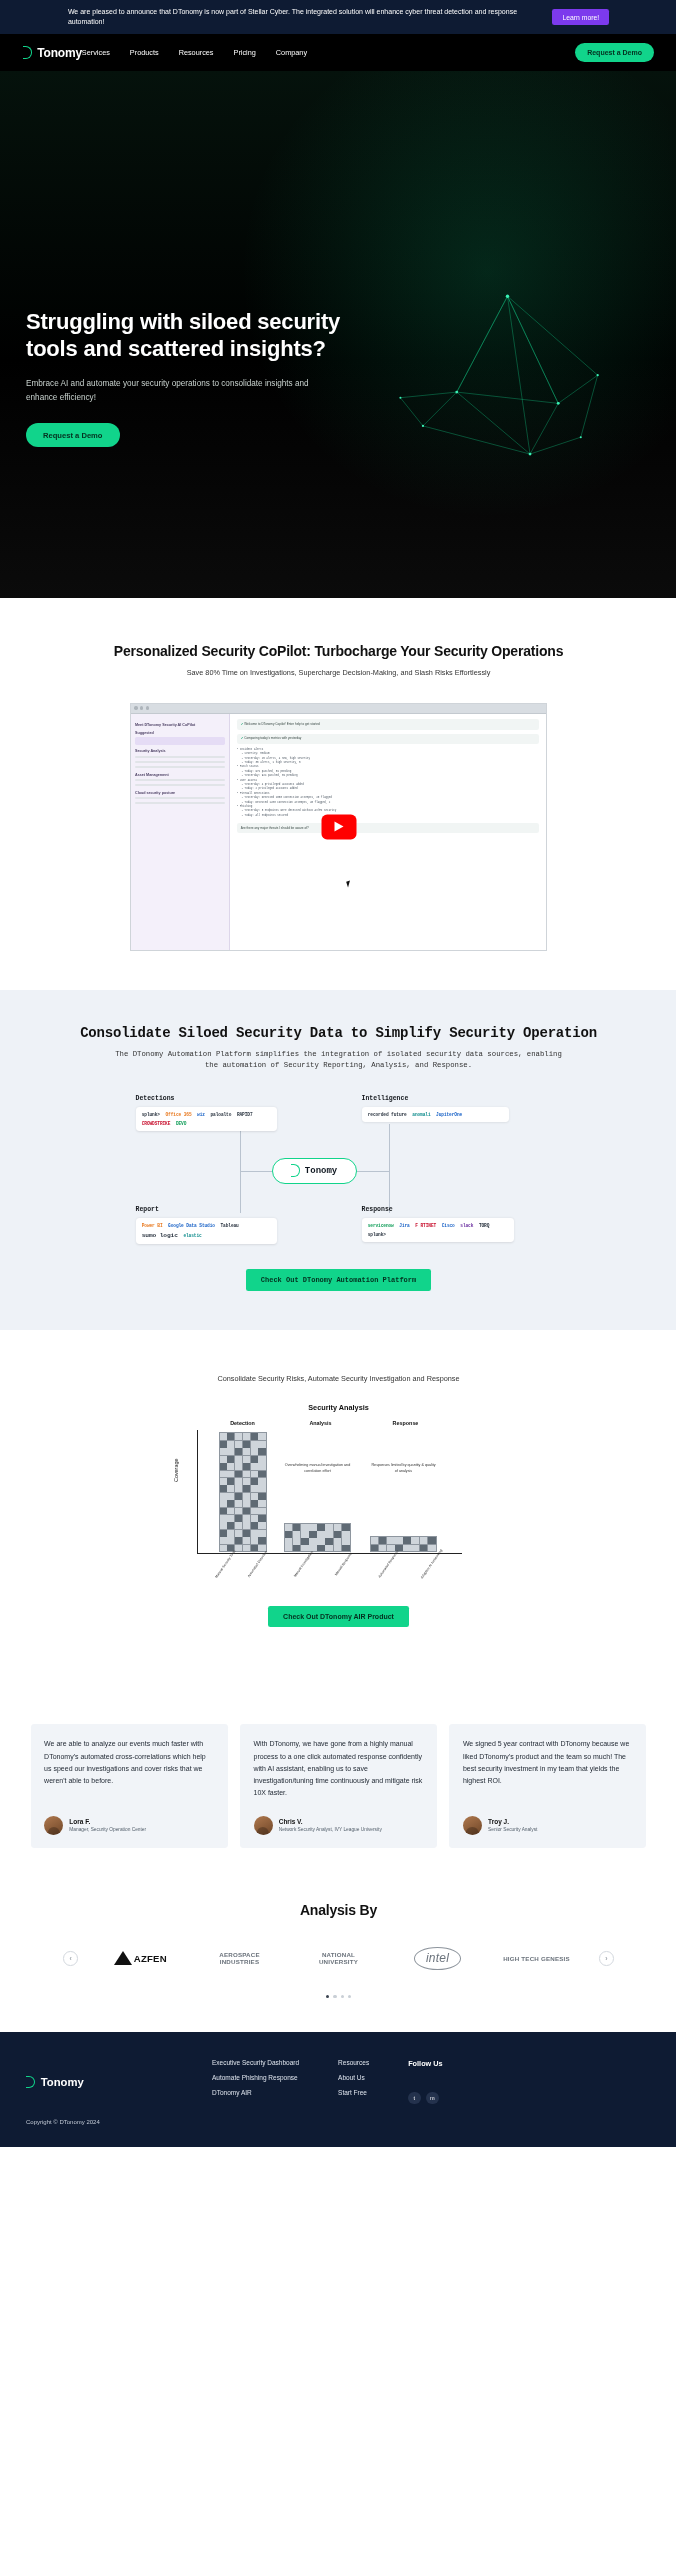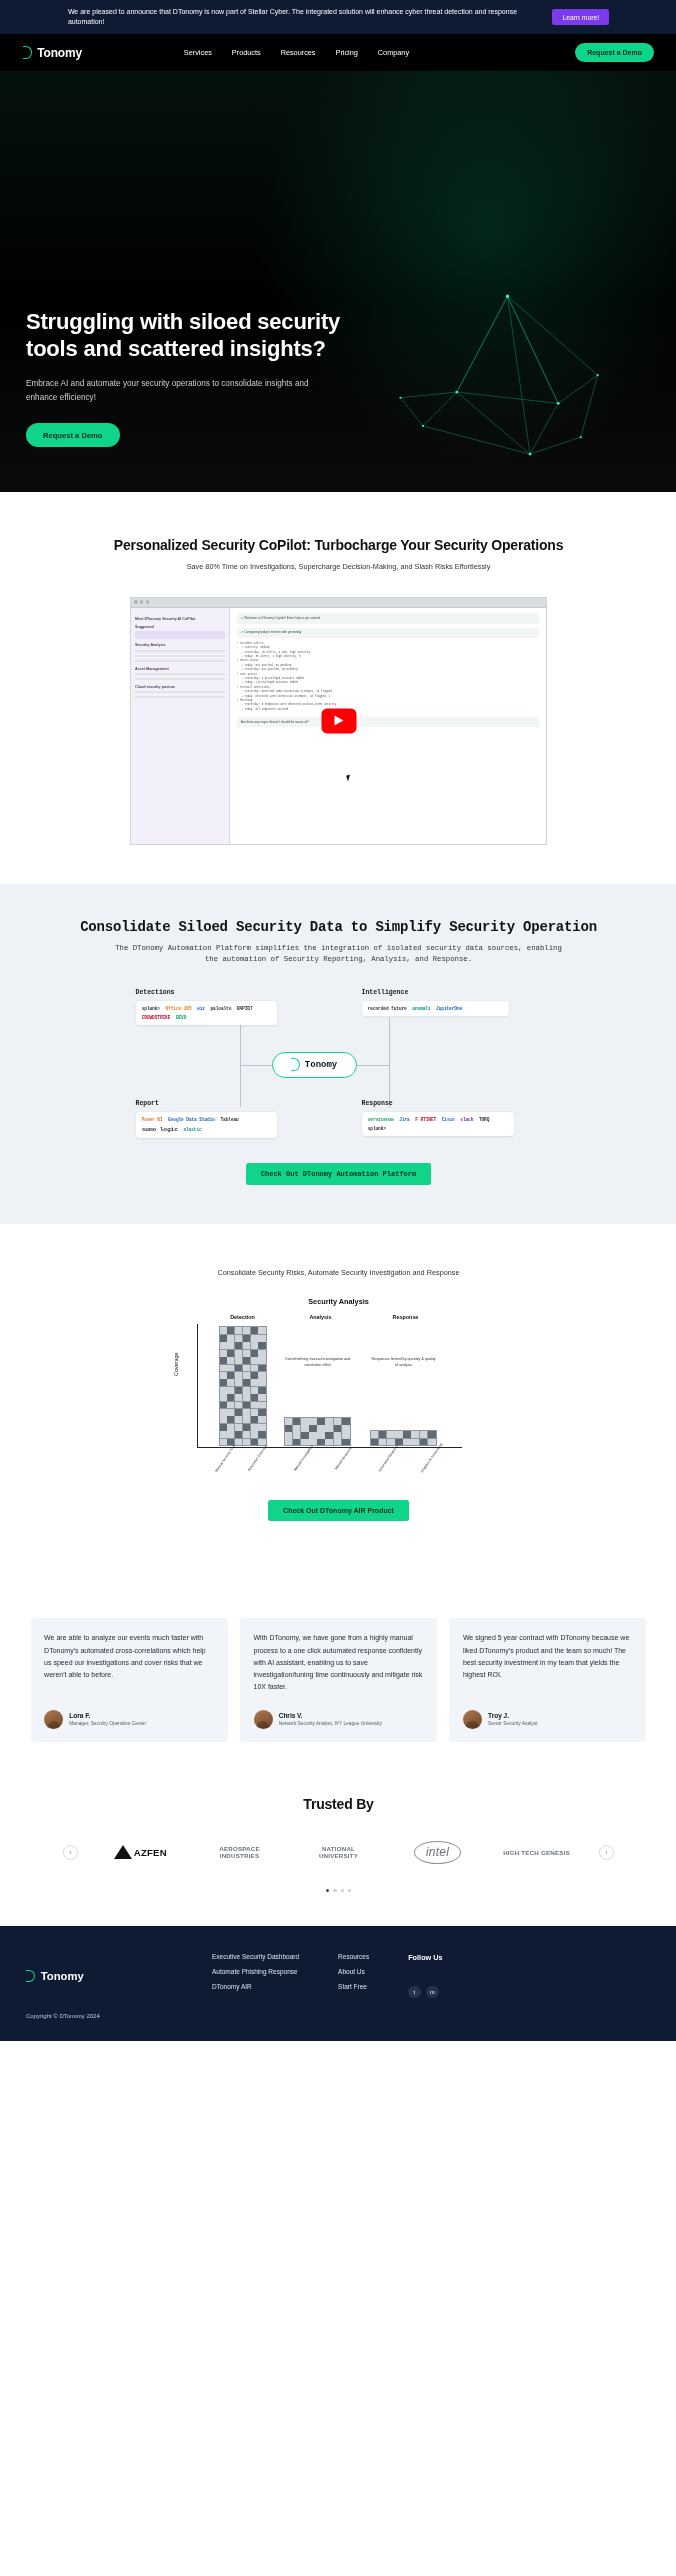--- a/index.html
+++ b/index.html
@@ -69,21 +69,20 @@
     position: absolute;
     left: 0; top: 0;
     width: 9px; height: 12.4px;
     border: 1.7px solid #11d48b;
     border-left: none;
     border-radius: 0 6.2px 6.2px 0;
   }
   .nav-links {
     display: flex;
     gap: 20px;
-    margin-left: 102px;
   }
   .nav-link {
     color: #ffffff;
     font-size: 7.3px;
     text-decoration: none;
     cursor: pointer;
   }
   .nav-cta {
     margin-left: auto;
     background: #11d48b;
@@ -92,21 +91,21 @@
     border-radius: 11.3px;
     font-size: 7px;
     font-weight: 600;
     padding: 5.6px 12.4px;
     cursor: pointer;
     font-family: inherit;
   }
 
   
   .hero {
-    height: 421px;
+    height: 527px;
     background:
       radial-gradient(circle at 72% 38%, rgba(17,212,139,0.16) 0%, rgba(0,0,0,0) 42%),
       linear-gradient(180deg, #05120c 0%, #000000 55%, #0b0b0b 100%);
     position: relative;
     overflow: hidden;
   }
   .hero-inner {
     position: absolute;
     left: 26px;
     top: 237px;
@@ -933,21 +932,21 @@
           <div>
             <div class="author-name">Troy J.</div>
             <div class="author-role">Senior Security Analyst</div>
           </div>
         </div>
       </div>
     </div>
   </div>
 
   <div class="trusted">
-    <h2 class="sec-title">Trusted By</h2>
+    <h2 class="sec-title">Analysis By</h2>
     <div class="logos-row">
       <div class="arrow-btn">‹</div>
       <div class="brand azfen">
         <span class="tri"></span>
         <span>AZFEN</span>
       </div>
       <div class="brand">AEROSPACE INDUSTRIES</div>
       <div class="brand">NATIONAL UNIVERSITY</div>
       <div class="brand">
         <span class="intel-oval">intel</span>

